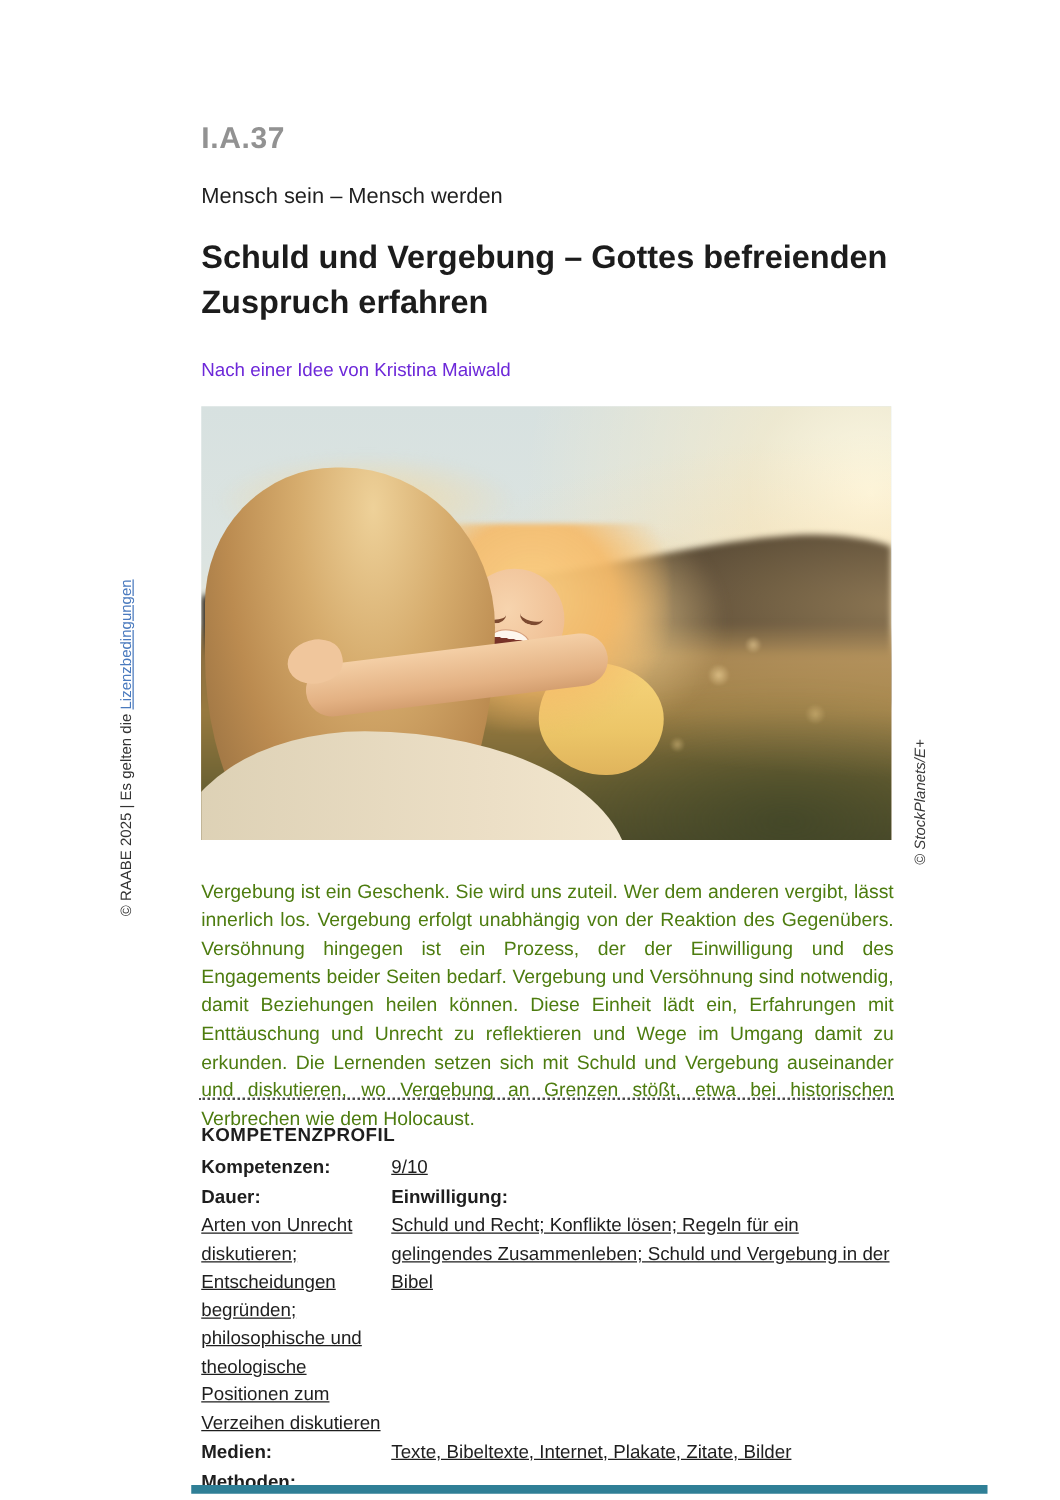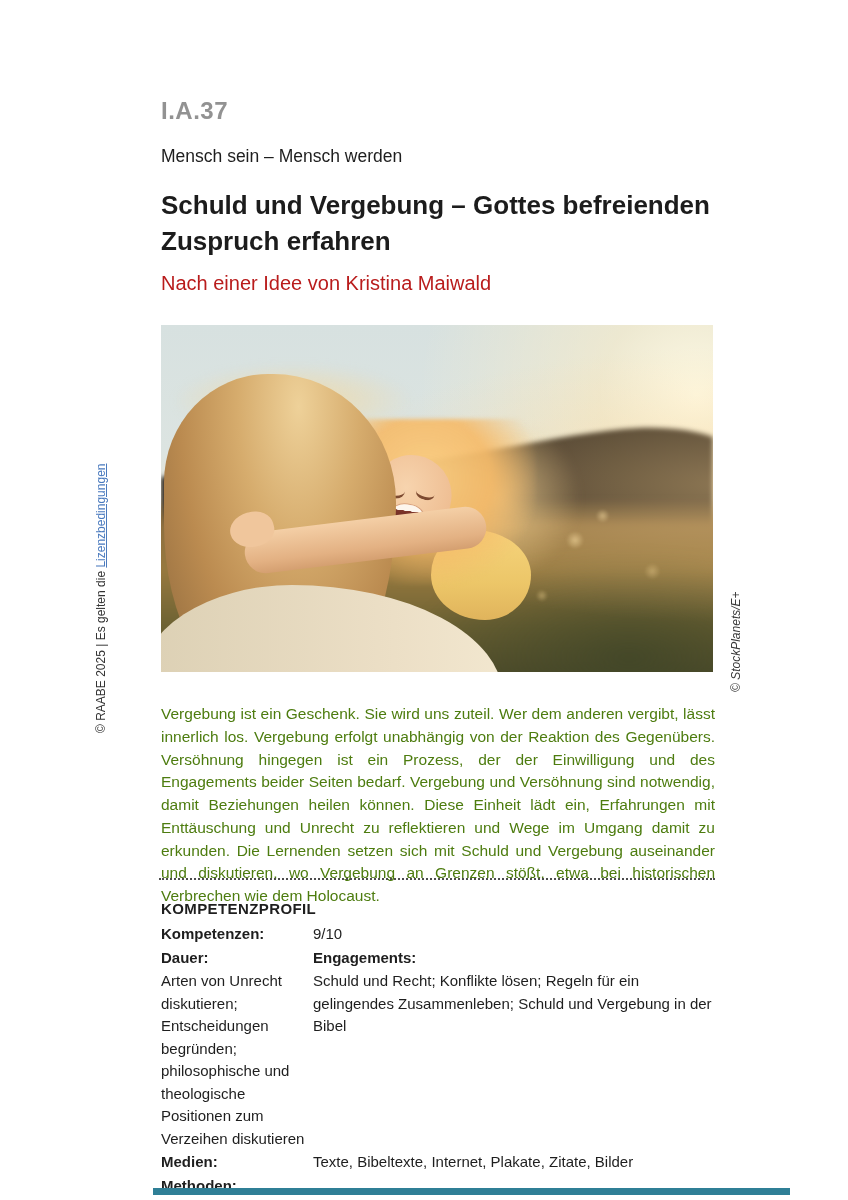--- a/index.html
+++ b/index.html
@@ -15,22 +15,22 @@
   }
   .series-title {
     position:absolute; left:103px; top:146px;
     font-size:17.5px; font-weight:400; color:#1e1e1e;
   }
   .main-title {
     position:absolute; left:103px; top:188px; width:560px;
     font-size:26px; font-weight:700; line-height:1.37; color:#1c1c1c;
   }
   .byline {
-    position:absolute; left:103px; top:272px;
-    font-size:20px; color:#b91c1c;
+    position:absolute; left:103px; top:288px;
+    font-size:15px; color:#6d28d9;
   }
 
   
   .side-copyright {
     position:absolute; left:36px; top:733px; width:300px;
     transform:rotate(-90deg); transform-origin:0 0;
     font-size:12px; color:#333; white-space:nowrap;
   }
   .side-copyright a.lic {
     color:#4a7abe; text-decoration:underline; cursor:pointer;
@@ -105,21 +105,21 @@
   
   .profile {
     position:absolute; left:101px; top:878px; width:556px;
     border-top:2px dotted #4c4c4c; border-bottom:2px dotted #4c4c4c;
     padding:20px 0 19px 2px;
   }
   .profile-heading { font-size:15px; font-weight:700; letter-spacing:.4px; margin-bottom:6px; }
   .profile-table { display:grid; grid-template-columns:152px 1fr; row-gap:1px;
     font-size:15px; line-height:1.5; }
   .profile-table .lbl { font-weight:700; padding-right:8px; }
-  .profile-table .val { hyphens:auto; -webkit-hyphens:auto; }
+  .profile-table .val { hyphens:auto;text-decoration:underline; -webkit-hyphens:auto; }
 
   .footer-bar {
     position:absolute; left:95px; top:1188px; width:663px; height:7px;
     background:#2f7f96;
   }
 </style>
 </head>
 <body>
 
 <div class="page">
@@ -158,21 +158,21 @@
   <div class="photo-credit">© StockPlanets/E+</div>
 
   <p class="intro" lang="de">Vergebung ist ein Geschenk. Sie wird uns zuteil. Wer dem anderen vergibt, lässt innerlich los. Vergebung erfolgt unabhängig von der Reaktion des Gegenübers. Versöhnung hingegen ist ein Prozess, der der Einwilligung und des Engagements beider Seiten bedarf. Vergebung und Versöhnung sind notwendig, damit Beziehungen heilen können. Diese Einheit lädt ein, Erfahrungen mit Enttäuschung und Unrecht zu reflektieren und Wege im Umgang damit zu erkunden. Die Lernenden setzen sich mit Schuld und Vergebung auseinander und diskutieren, wo Vergebung an Grenzen stößt, etwa bei historischen Verbrechen wie dem Holocaust.</p>
 
   <div class="profile">
     <div class="profile-heading">KOMPETENZPROFIL</div>
     <div class="profile-table">
       <div class="lbl">Kompetenzen:</div>
       <div class="val" lang="de">9/10</div>
       <div class="lbl">Dauer:</div>
-      <div class="lbl">Engagements:</div>
+      <div class="lbl">Einwilligung:</div>
       <div class="val" lang="de">Arten von Unrecht diskutieren; Entscheidungen begründen; philosophische und theologische Positionen zum Verzeihen diskutieren</div>
       <div class="val" lang="de">Schuld und Recht; Konflikte lösen; Regeln für ein gelingendes Zusammenleben; Schuld und Vergebung in der Bibel</div>
       <div class="lbl">Medien:</div>
       <div class="val" lang="de">Texte, Bibeltexte, Internet, Plakate, Zitate, Bilder</div>
       <div class="lbl">Methoden:</div>
     </div>
   </div>
 
   <div class="footer-bar"></div>
 

